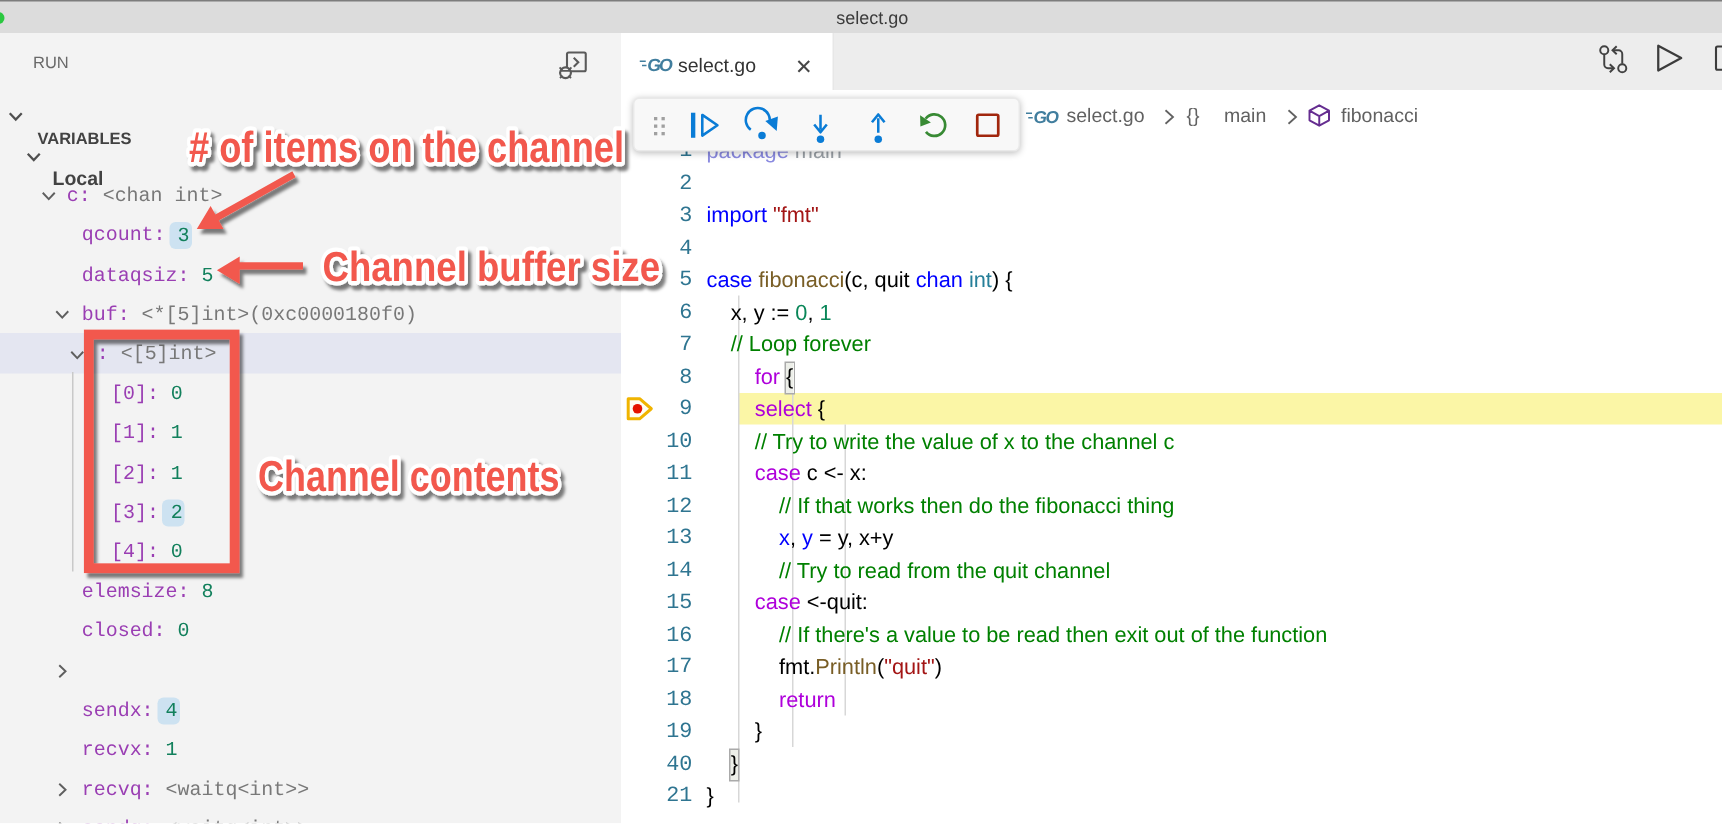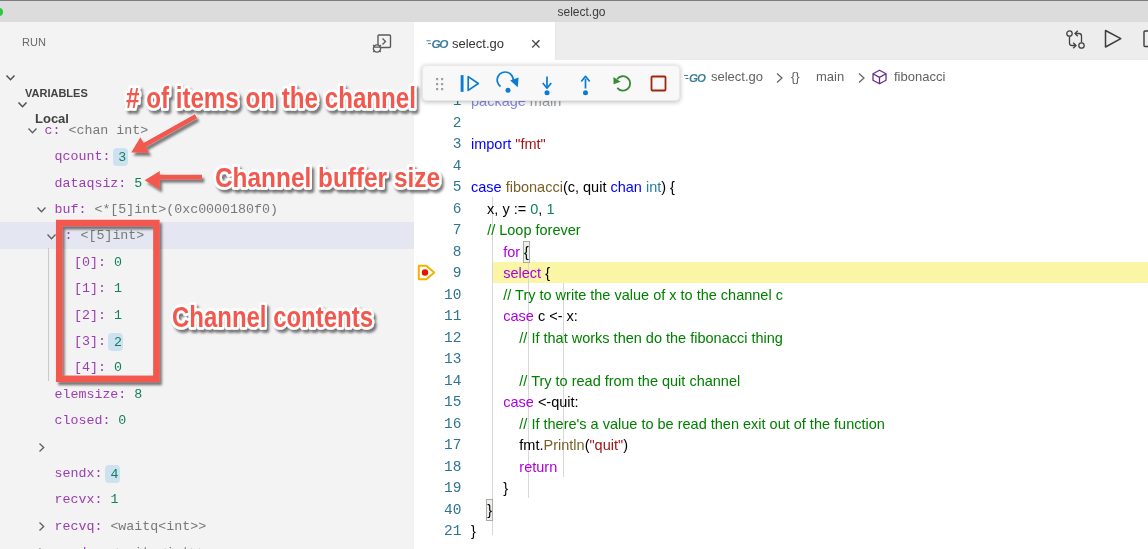--- a/index.html
+++ b/index.html
@@ -166,20 +166,21 @@
   <div class="cline" style="top:89.8px;"><span style="color:#8a8ae0;">package</span> <span style="color:#9aa0a6;">main</span></div>
   <div class="cline" style="top:132.8px;"><span class="kb">import</span> <span class="st">"fmt"</span></div>
   <div class="cline" style="top:175.8px;"><span class="kb">case</span> <span class="fn">fibonacci</span>(c, quit <span class="kb">chan</span> <span class="ty">int</span>) {</div>
   <div class="cline" style="top:197.3px;">    x, y := <span class="nu">0</span>, <span class="nu">1</span></div>
   <div class="cline" style="top:218.8px;">    <span class="co">// Loop forever</span></div>
   <div class="cline" style="top:240.3px;padding-left:16px;">    <span class="kp">for</span> <span class="bm">{</span></div>
   <div class="cline" style="top:283.3px;">        <span class="co">// Try to write the value of x to the channel c</span></div>
   <div class="cline" style="top:261.8px;">        <span class="kp">select</span> {</div>
   <div class="cline" style="top:304.8px;">        <span class="kp">case</span> c &lt;- x:</div>
   <div class="cline" style="top:326.3px;">            <span class="co">// If that works then do the fibonacci thing</span></div>
+  <div class="cline" style="top:347.8px;">            <span class="vb">x</span>, <span class="vb">y</span> = y, x+y</div>
   <div class="cline" style="top:369.3px;">            <span class="co">// Try to read from the quit channel</span></div>
   <div class="cline" style="top:412.3px;">            <span class="co">// If there's a value to be read then exit out of the function</span></div>
   <div class="cline" style="top:390.8px;">        <span class="kp">case</span> &lt;-quit:</div>
   <div class="cline" style="top:433.8px;">            fmt.<span class="fn">Println</span>(<span class="st">"quit"</span>)</div>
   <div class="cline" style="top:455.3px;">            <span class="kp">return</span></div>
   <div class="cline" style="top:476.8px;">        }</div>
   <div class="cline" style="top:498.3px;">    <span class="bm">}</span></div>
   <div class="cline" style="top:519.8px;">}</div>
 
   <div class="abs" id="dtoolbar"></div>

